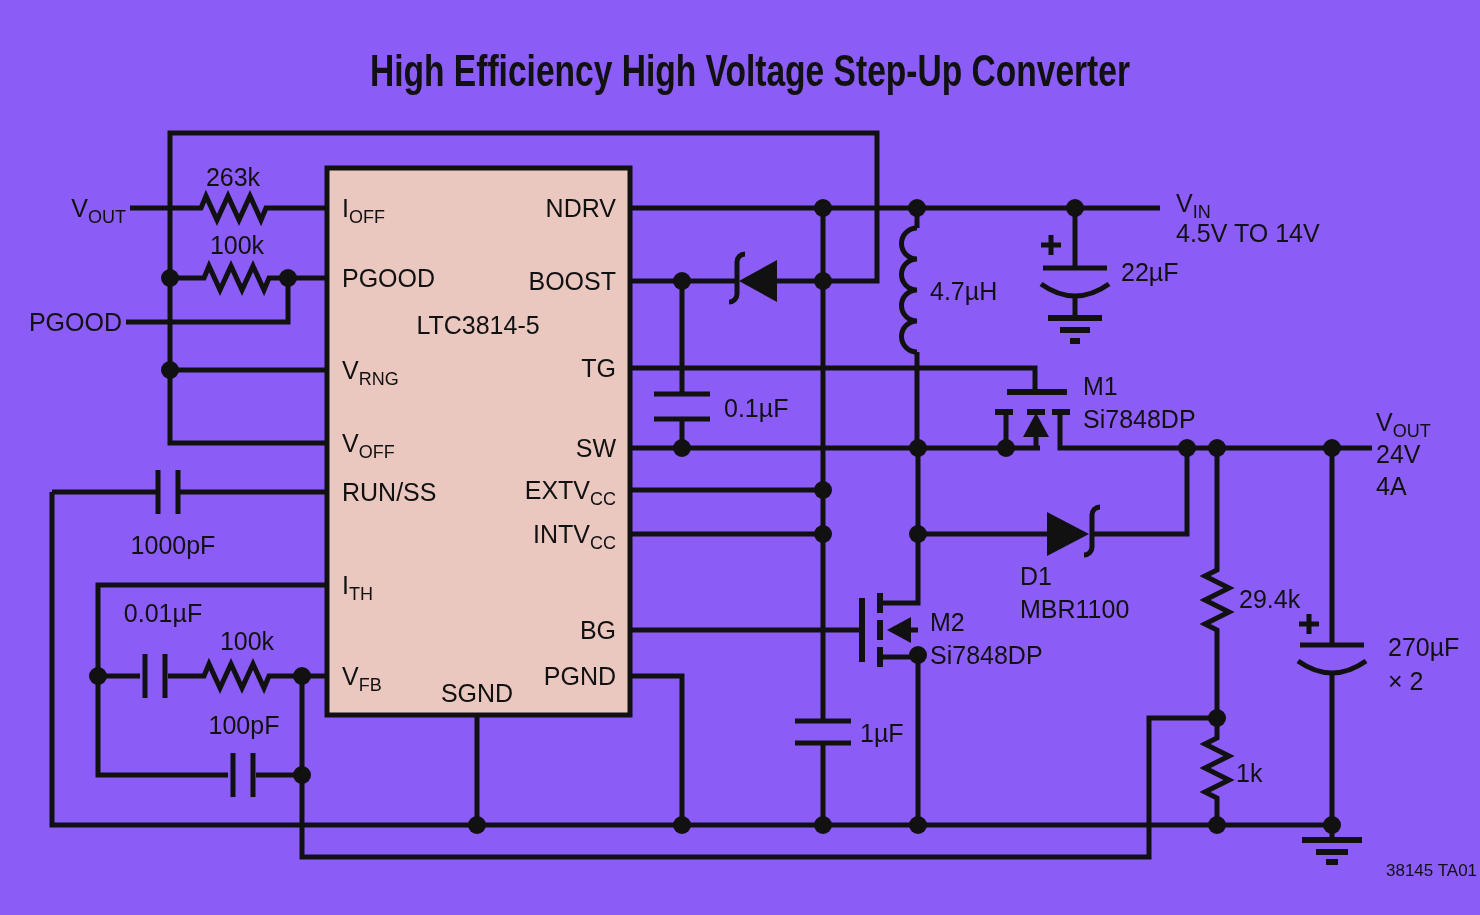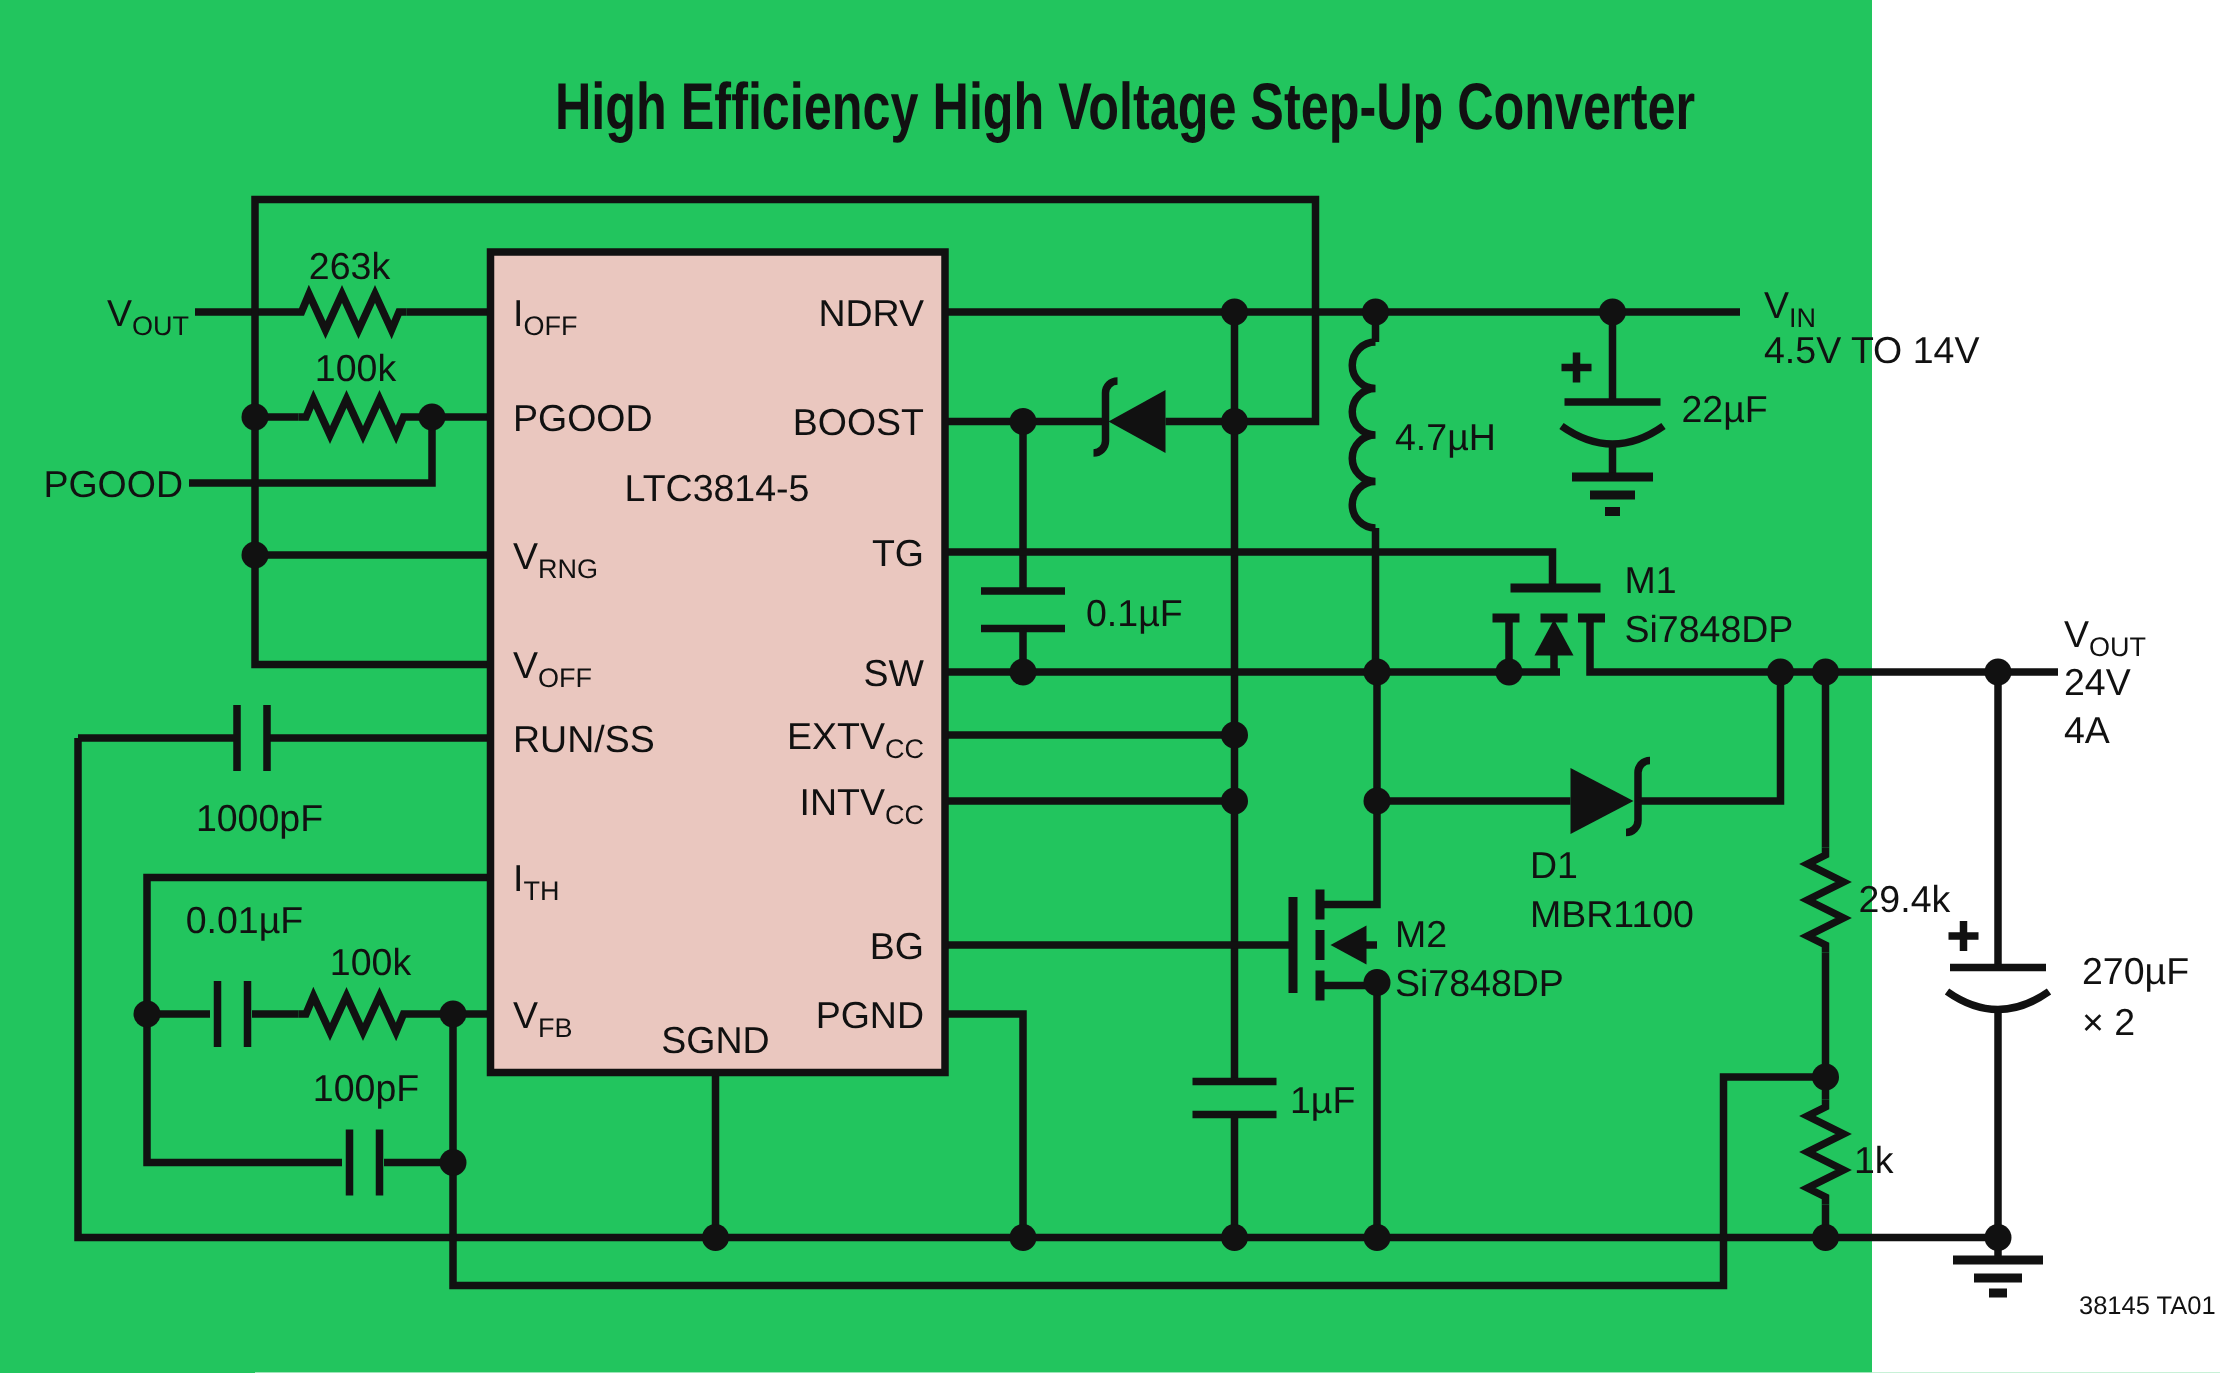--- a/index.html
+++ b/index.html
@@ -1,16 +1,16 @@
 <!DOCTYPE html>
 <html><head>
 <meta charset="utf-8">
 <style>
   html,body{margin:0;padding:0;background:#ffffff;}
-  .stage{width:1248px;height:915px;position:relative;background:#22c55e;}
+  .stage{width:1480px;height:915px;position:relative;background:#8b5cf6;}
   svg{display:block;}
   text{fill:#111111;font-family:"Liberation Sans","DejaVu Sans",sans-serif;}
   .title{font-size:44px;font-weight:bold;}
   .lbl{font-size:25px;}
   .pin{font-size:25px;}
   .sub{font-size:18px;}
   .small{font-size:17px;}
   .wire{stroke:#111111;stroke-width:5;fill:none;stroke-linecap:butt;stroke-linejoin:miter;}
   .thin{stroke:#111111;stroke-width:5;fill:none;}
   .chan{stroke:#111111;stroke-width:6;fill:none;}

